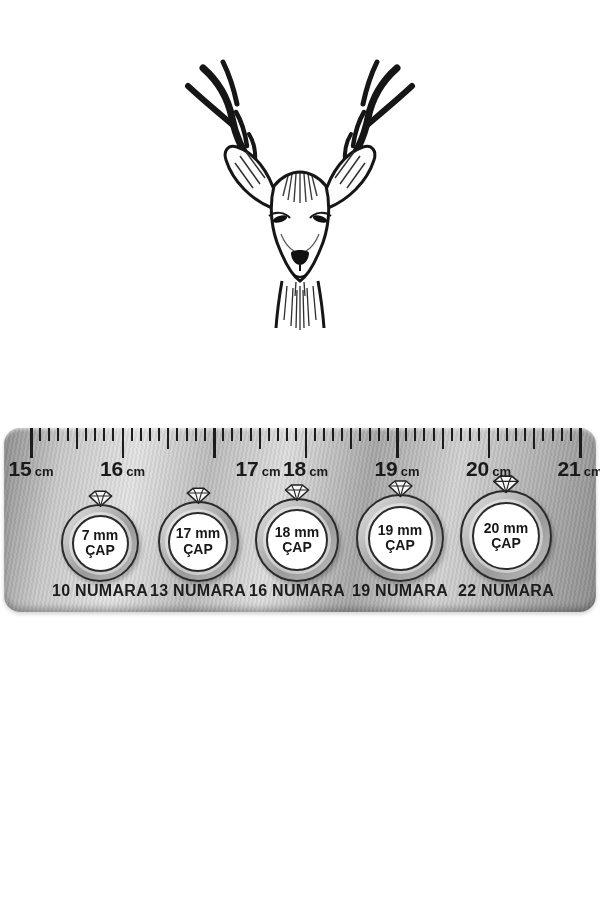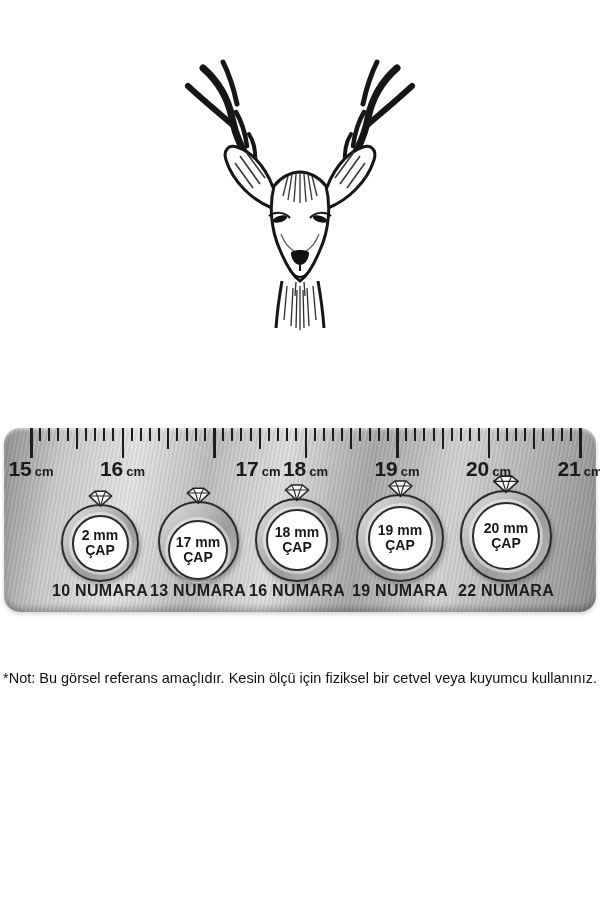--- a/index.html
+++ b/index.html
@@ -34,21 +34,21 @@
   .c1{left:96px;} .c2{left:194px;} .c3{left:293px;} .c4{left:396px;} .c5{left:502px;}
   .diamond{margin-bottom:-4px;z-index:2;}
   .ring-outer{border:2.5px solid #2b2b2b;border-radius:50%;
               background:linear-gradient(135deg,#d6d6d6 10%,#9a9a9a 60%,#b9b9b9 95%);
               display:flex;align-items:center;justify-content:center;
               box-shadow:2px 3px 4px rgba(0,0,0,.25);}
   .ring-inner{border:2.5px solid #2b2b2b;border-radius:50%;background:#ffffff;
               display:flex;flex-direction:column;align-items:center;justify-content:center;
               box-shadow:0 0 0 3px rgba(255,255,255,.45);}
   .c1 .ring-outer{width:74px;height:74px;} .c1 .ring-inner{width:53px;height:53px;}
-  .c2 .ring-outer{width:77px;height:77px;align-items:flex-end;} .c2 .ring-inner{width:56px;height:56px;}
+  .c2 .ring-outer{width:77px;height:77px;} .c2 .ring-inner{width:56px;height:56px;}
   .c3 .ring-outer{width:80px;height:80px;} .c3 .ring-inner{width:58px;height:58px;}
   .c4 .ring-outer{width:84px;height:84px;} .c4 .ring-inner{width:61px;height:61px;}
   .c5 .ring-outer{width:88px;height:88px;} .c5 .ring-inner{width:64px;height:64px;}
   .mm-label,.cap-label{font-weight:bold;font-size:14px;line-height:1.08;color:#181818;white-space:nowrap;}
   .numara{margin-top:0;font-weight:bold;font-size:16px;letter-spacing:.3px;color:#1d1d1d;white-space:nowrap;}
 
   
   .standard{position:absolute;left:0;top:650px;width:600px;text-align:center;
             font-size:15px;font-weight:bold;color:#111;}
   .note{position:absolute;left:0;top:670px;width:600px;text-align:center;
@@ -210,21 +210,21 @@
         <div class="cm-label" style="left: 576px;"><span>21</span><span class="unit">cm</span></div>
       </div>
 
     <div class="ring-col c1">
       <svg class="diamond" width="29" height="19" viewBox="0 0 30 19">
         <path d="M15,17.5 L3.5,7 L9.5,2 L20.5,2 L26.5,7 Z" fill="#f7f7f7" stroke="#222" stroke-width="1.6" stroke-linejoin="round"></path>
         <path d="M3.5,7 L26.5,7 M9.5,2 L12,7 M20.5,2 L18,7 M12,7 L15,17.5 M18,7 L15,17.5" stroke="#222" stroke-width="1.1" fill="none"></path>
       </svg>
       <div class="ring-outer">
         <div class="ring-inner">
-          <span class="mm-label">2 mm</span>
+          <span class="mm-label">7 mm</span>
           <span class="cap-label">ÇAP</span>
         </div>
       </div>
       <div class="numara">10 NUMARA</div>
     </div>
 
     <div class="ring-col c2">
       <svg class="diamond" width="29" height="19" viewBox="0 0 30 19">
         <path d="M15,17.5 L3.5,7 L9.5,2 L20.5,2 L26.5,7 Z" fill="#f7f7f7" stroke="#222" stroke-width="1.6" stroke-linejoin="round"></path>
         <path d="M3.5,7 L26.5,7 M9.5,2 L12,7 M20.5,2 L18,7 M12,7 L15,17.5 M18,7 L15,17.5" stroke="#222" stroke-width="1.1" fill="none"></path>
@@ -274,14 +274,13 @@
       <div class="ring-outer">
         <div class="ring-inner">
           <span class="mm-label">20 mm</span>
           <span class="cap-label">ÇAP</span>
         </div>
       </div>
       <div class="numara">22 NUMARA</div>
     </div>
   </div>
 
-  <div class="note">*Not: Bu görsel referans amaçlıdır. Kesin ölçü için fiziksel bir cetvel veya kuyumcu kullanınız.</div>
 </div>
 
 </body></html>

